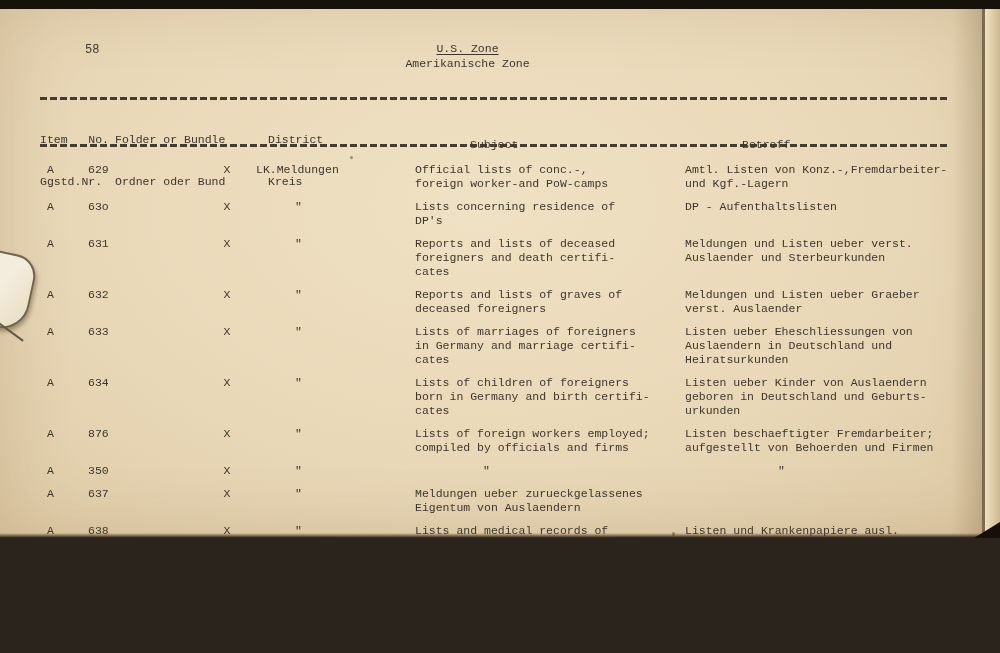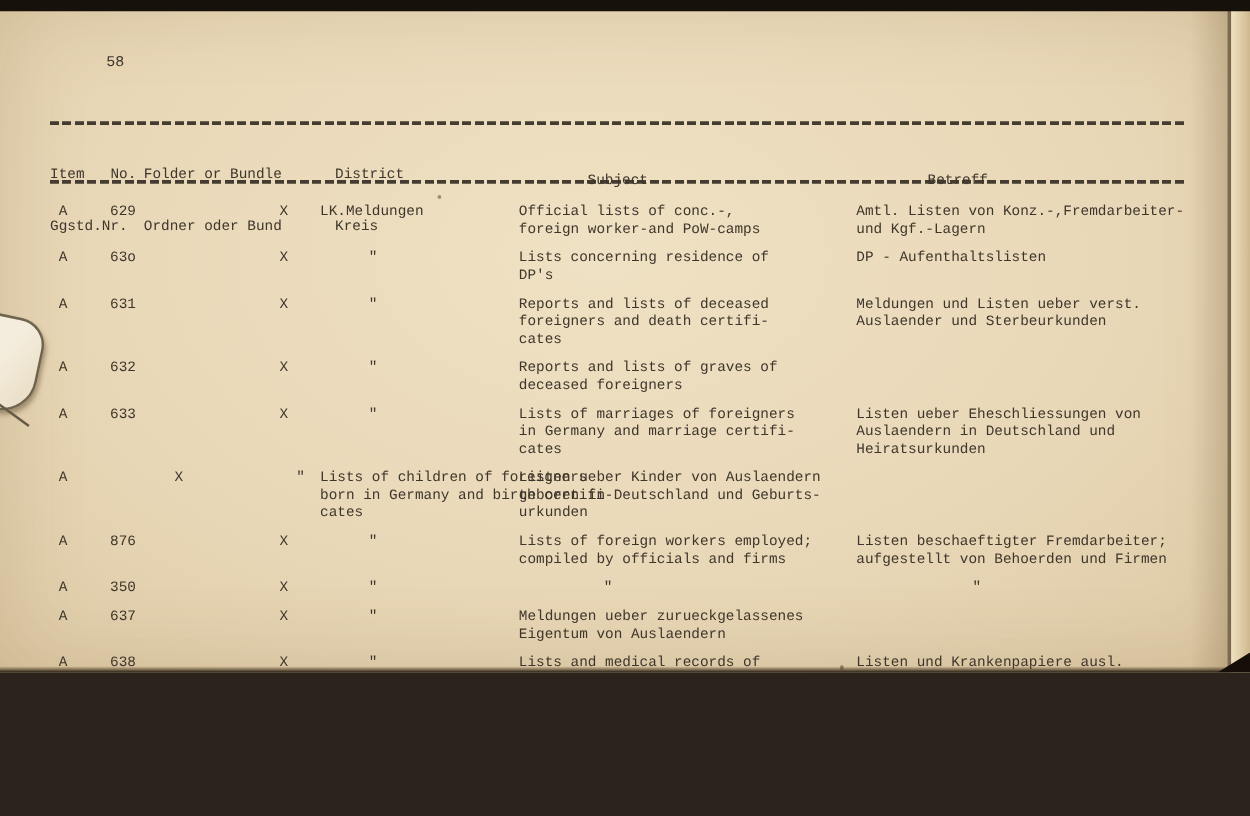--- a/index.html
+++ b/index.html
@@ -73,20 +73,24 @@
   <div class="bottom-bar"></div>
   <div class="corner-br"></div>
   <div class="curl"></div>
   <div class="curl-line"></div>
   <div class="speck s1"></div>
   <div class="speck s2"></div>
   <div class="speck s3"></div>
 
   <div class="page-number">58</div>
 
+  <div class="title-block">
+    <div class="title-en">U.S. Zone</div>
+    <div class="title-de">Amerikanische Zone</div>
+  </div>
 
   <div class="table-area">
     <div class="rule r1"></div>
 
     <div class="table-header">
       <div class="th th-folder">
         <span>Folder or Bundle</span>
         <span>Ordner oder Bund</span>
       </div>
       <div class="th th-item">
@@ -138,35 +142,38 @@
     <div class="cell betreff">Meldungen und Listen ueber verst.
 Auslaender und Sterbeurkunden</div>
   </div>
         <div class="row">
     <div class="cell item">A</div>
     <div class="cell no">632</div>
     <div class="cell folder">X</div>
     <div class="cell district ditto">"</div>
     <div class="cell subject">Reports and lists of graves of
 deceased foreigners</div>
+    <div class="cell betreff">Meldungen und Listen ueber Graeber
+verst. Auslaender</div>
   </div>
         <div class="row">
     <div class="cell item">A</div>
     <div class="cell no">633</div>
     <div class="cell folder">X</div>
     <div class="cell district ditto">"</div>
     <div class="cell subject">Lists of marriages of foreigners
 in Germany and marriage certifi-
 cates</div>
     <div class="cell betreff">Listen ueber Eheschliessungen von
 Auslaendern in Deutschland und
 Heiratsurkunden</div>
   </div>
         <div class="row">
     <div class="cell item">A</div>
+    <div class="cell no">634</div>
     <div class="cell folder">X</div>
     <div class="cell district ditto">"</div>
     <div class="cell subject">Lists of children of foreigners
 born in Germany and birth certifi-
 cates</div>
     <div class="cell betreff">Listen ueber Kinder von Auslaendern
 geboren in Deutschland und Geburts-
 urkunden</div>
   </div>
         <div class="row">

